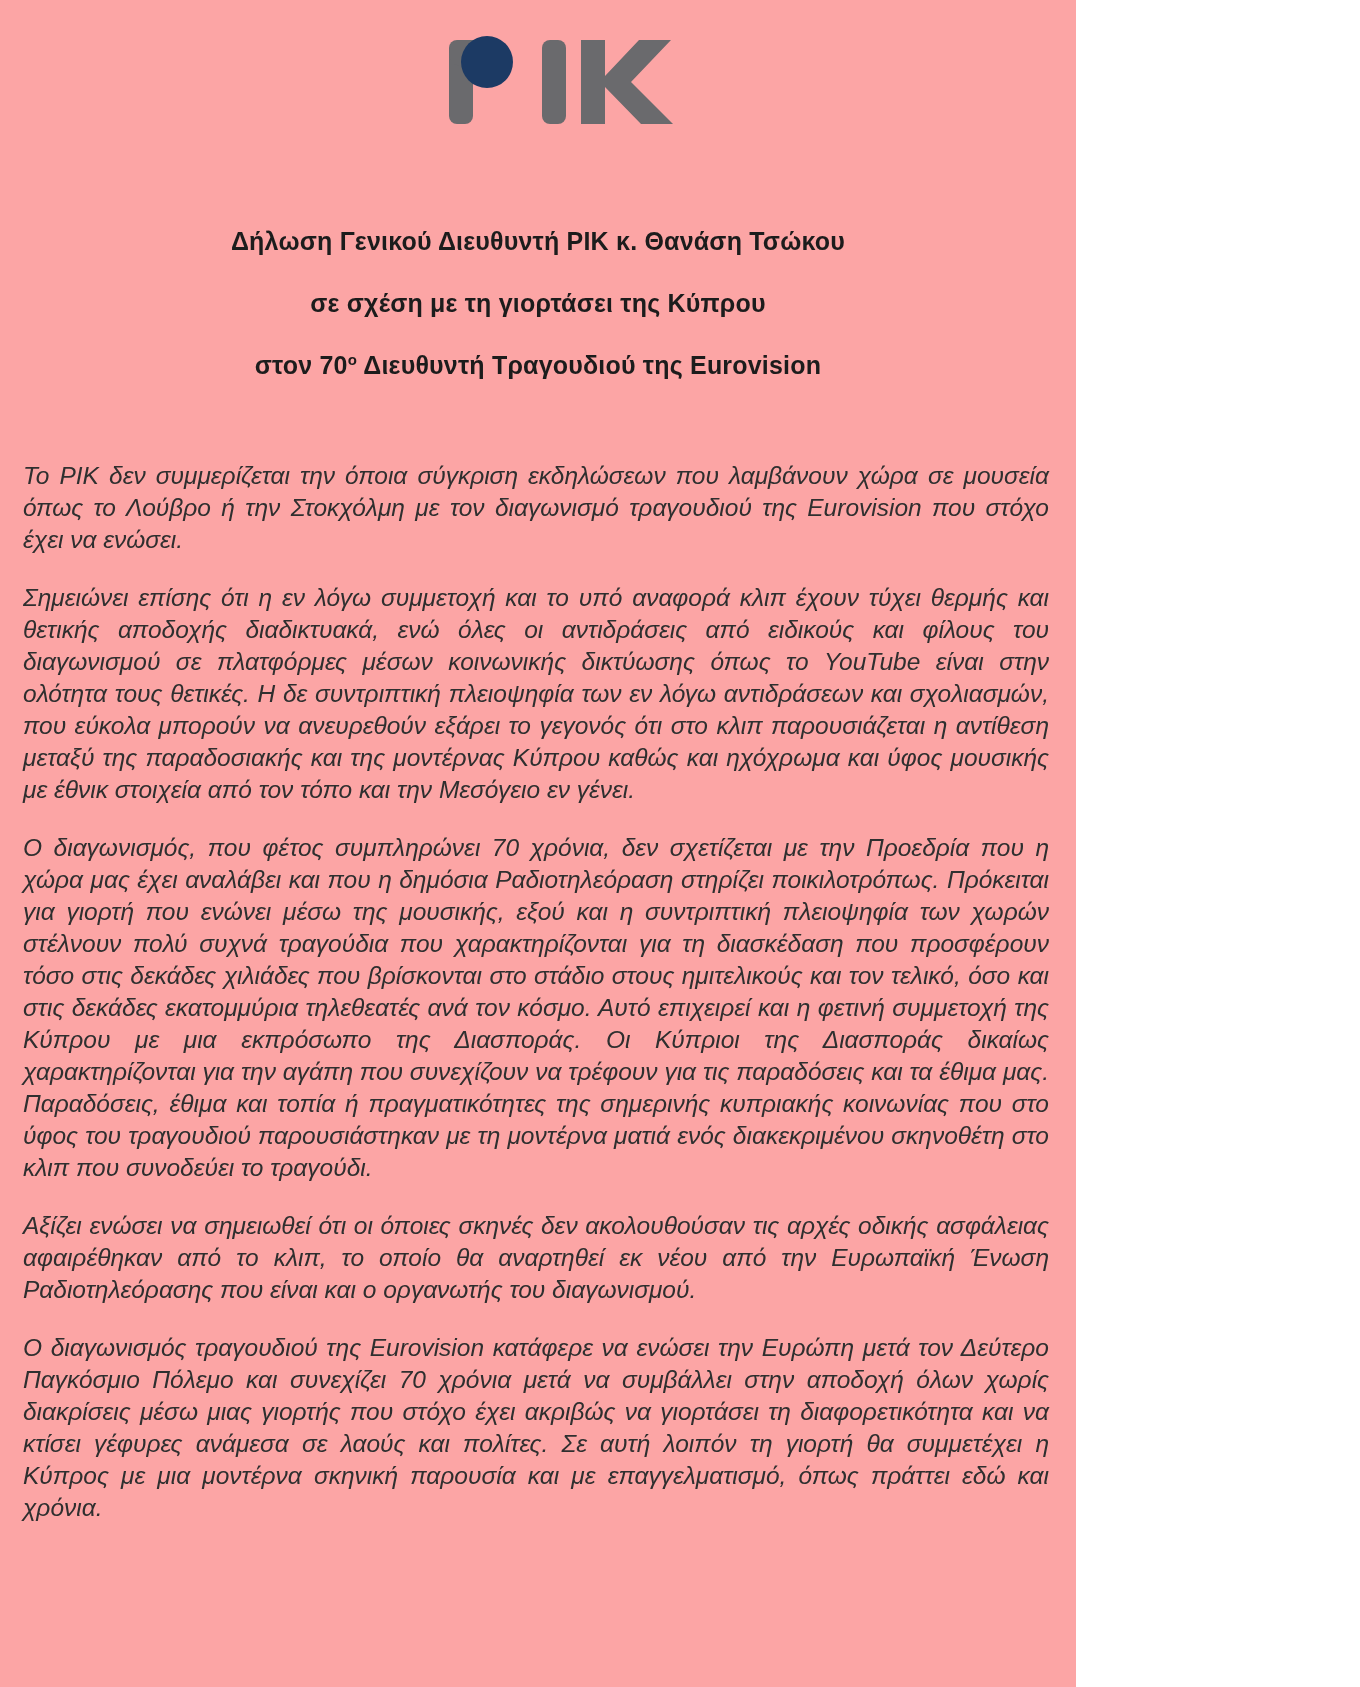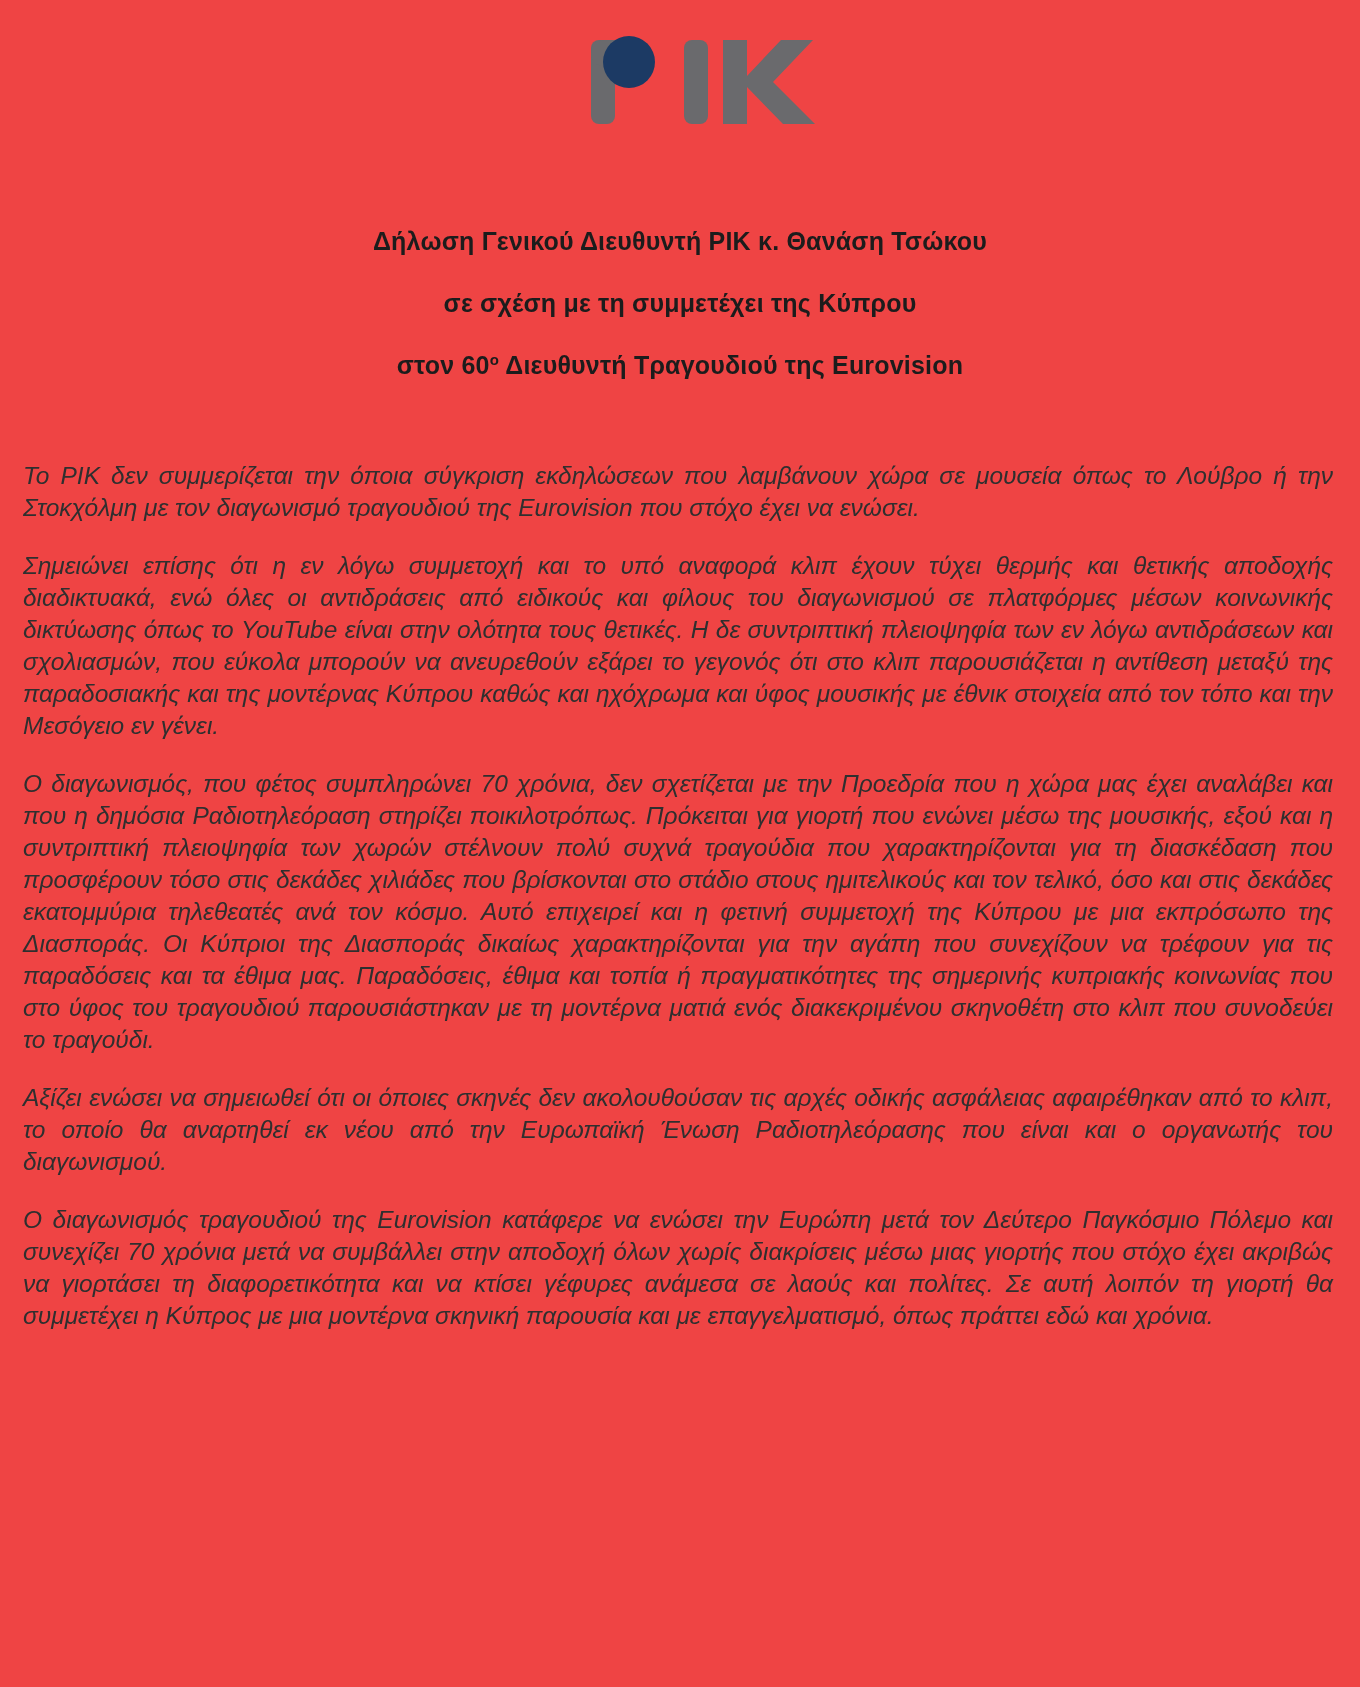--- a/index.html
+++ b/index.html
@@ -1,22 +1,22 @@
 <!DOCTYPE html>
 <html lang="el"><head>
 <meta charset="utf-8">
 <style>
   html, body { margin: 0; padding: 0; background: #ffffff; }
   body { width: 1360px; font-family: "Liberation Sans", sans-serif; }
   .page {
-    width: 1360px;
+    width: 1076px;
     min-height: 1687px;
     box-sizing: border-box;
     padding: 20px 23px 36px;
-    background: #ef4444;
+    background: #fca5a5;
   }
   .logo-wrap {
     display: flex;
     justify-content: center;
     margin-top: 2px;
   }
   .title-block {
     margin-top: 96px;
     text-align: center;
   }
@@ -62,22 +62,22 @@
 
         <path d="M180,18 h24 v36 l34,-36 h32 l-40,42 l42,42 h-32 l-36,-37 v37 h-24 z"></path>
       </g>
 
       <circle cx="86" cy="40" r="26" fill="#1c3a64"></circle>
     </svg>
   </div>
 
   <div class="title-block">
     <h1 class="title-line">Δήλωση Γενικού Διευθυντή ΡΙΚ κ. Θανάση Τσώκου</h1>
-    <h1 class="title-line">σε σχέση με τη  συμμετέχει της Κύπρου</h1>
-    <h1 class="title-line"><span>στον 60</span><sup>ο</sup><span> Διευθυντή Τραγουδιού της Eurovision</span></h1>
+    <h1 class="title-line">σε σχέση με τη  γιορτάσει της Κύπρου</h1>
+    <h1 class="title-line"><span>στον 70</span><sup>ο</sup><span> Διευθυντή Τραγουδιού της Eurovision</span></h1>
   </div>
 
   <div class="content">
     <p>Το ΡΙΚ δεν συμμερίζεται την όποια σύγκριση εκδηλώσεων που λαμβάνουν χώρα σε μουσεία όπως το Λούβρο ή την Στοκχόλμη με τον διαγωνισμό τραγουδιού της Eurovision που στόχο έχει να ενώσει.</p>
     <p>Σημειώνει επίσης ότι η εν λόγω συμμετοχή και το υπό αναφορά κλιπ έχουν τύχει θερμής και θετικής αποδοχής διαδικτυακά, ενώ όλες οι αντιδράσεις από ειδικούς και φίλους του διαγωνισμού σε πλατφόρμες μέσων κοινωνικής δικτύωσης όπως το YouTube είναι στην ολότητα τους θετικές. Η δε συντριπτική πλειοψηφία των εν λόγω αντιδράσεων και σχολιασμών, που εύκολα μπορούν να ανευρεθούν εξάρει το γεγονός ότι στο κλιπ παρουσιάζεται η αντίθεση μεταξύ της παραδοσιακής και της μοντέρνας Κύπρου καθώς και ηχόχρωμα και ύφος μουσικής με έθνικ στοιχεία από τον τόπο και την Μεσόγειο εν γένει.</p>
     <p>Ο διαγωνισμός, που φέτος συμπληρώνει 70 χρόνια, δεν σχετίζεται με την Προεδρία που η χώρα μας έχει αναλάβει και που η δημόσια Ραδιοτηλεόραση στηρίζει ποικιλοτρόπως. Πρόκειται για γιορτή που ενώνει μέσω της μουσικής, εξού και η συντριπτική πλειοψηφία των χωρών στέλνουν πολύ συχνά τραγούδια που χαρακτηρίζονται για τη διασκέδαση που προσφέρουν τόσο στις δεκάδες χιλιάδες που βρίσκονται στο στάδιο στους ημιτελικούς και τον τελικό, όσο και στις δεκάδες εκατομμύρια τηλεθεατές ανά τον κόσμο. Αυτό επιχειρεί και η φετινή συμμετοχή της Κύπρου με μια  εκπρόσωπο της Διασποράς. Οι  Κύπριοι της Διασποράς δικαίως χαρακτηρίζονται για την αγάπη που συνεχίζουν να τρέφουν για τις παραδόσεις και τα έθιμα μας. Παραδόσεις, έθιμα και τοπία ή πραγματικότητες της σημερινής κυπριακής κοινωνίας που στο ύφος του τραγουδιού παρουσιάστηκαν με τη μοντέρνα ματιά ενός διακεκριμένου σκηνοθέτη στο κλιπ που συνοδεύει το τραγούδι.</p>
     <p>Αξίζει ενώσει να σημειωθεί ότι οι όποιες σκηνές δεν ακολουθούσαν τις αρχές οδικής ασφάλειας αφαιρέθηκαν από το κλιπ, το οποίο θα αναρτηθεί εκ νέου από την Ευρωπαϊκή Ένωση Ραδιοτηλεόρασης που είναι και ο οργανωτής του διαγωνισμού.</p>
     <p>Ο διαγωνισμός τραγουδιού της Eurovision κατάφερε να ενώσει την Ευρώπη μετά τον Δεύτερο Παγκόσμιο Πόλεμο και συνεχίζει 70 χρόνια μετά να συμβάλλει στην αποδοχή όλων χωρίς διακρίσεις μέσω μιας γιορτής που στόχο έχει ακριβώς να γιορτάσει τη διαφορετικότητα και να κτίσει γέφυρες ανάμεσα σε λαούς και πολίτες. Σε αυτή λοιπόν τη γιορτή θα συμμετέχει η Κύπρος με μια μοντέρνα σκηνική παρουσία και με επαγγελματισμό, όπως πράττει εδώ και χρόνια.</p>
   </div>
 

